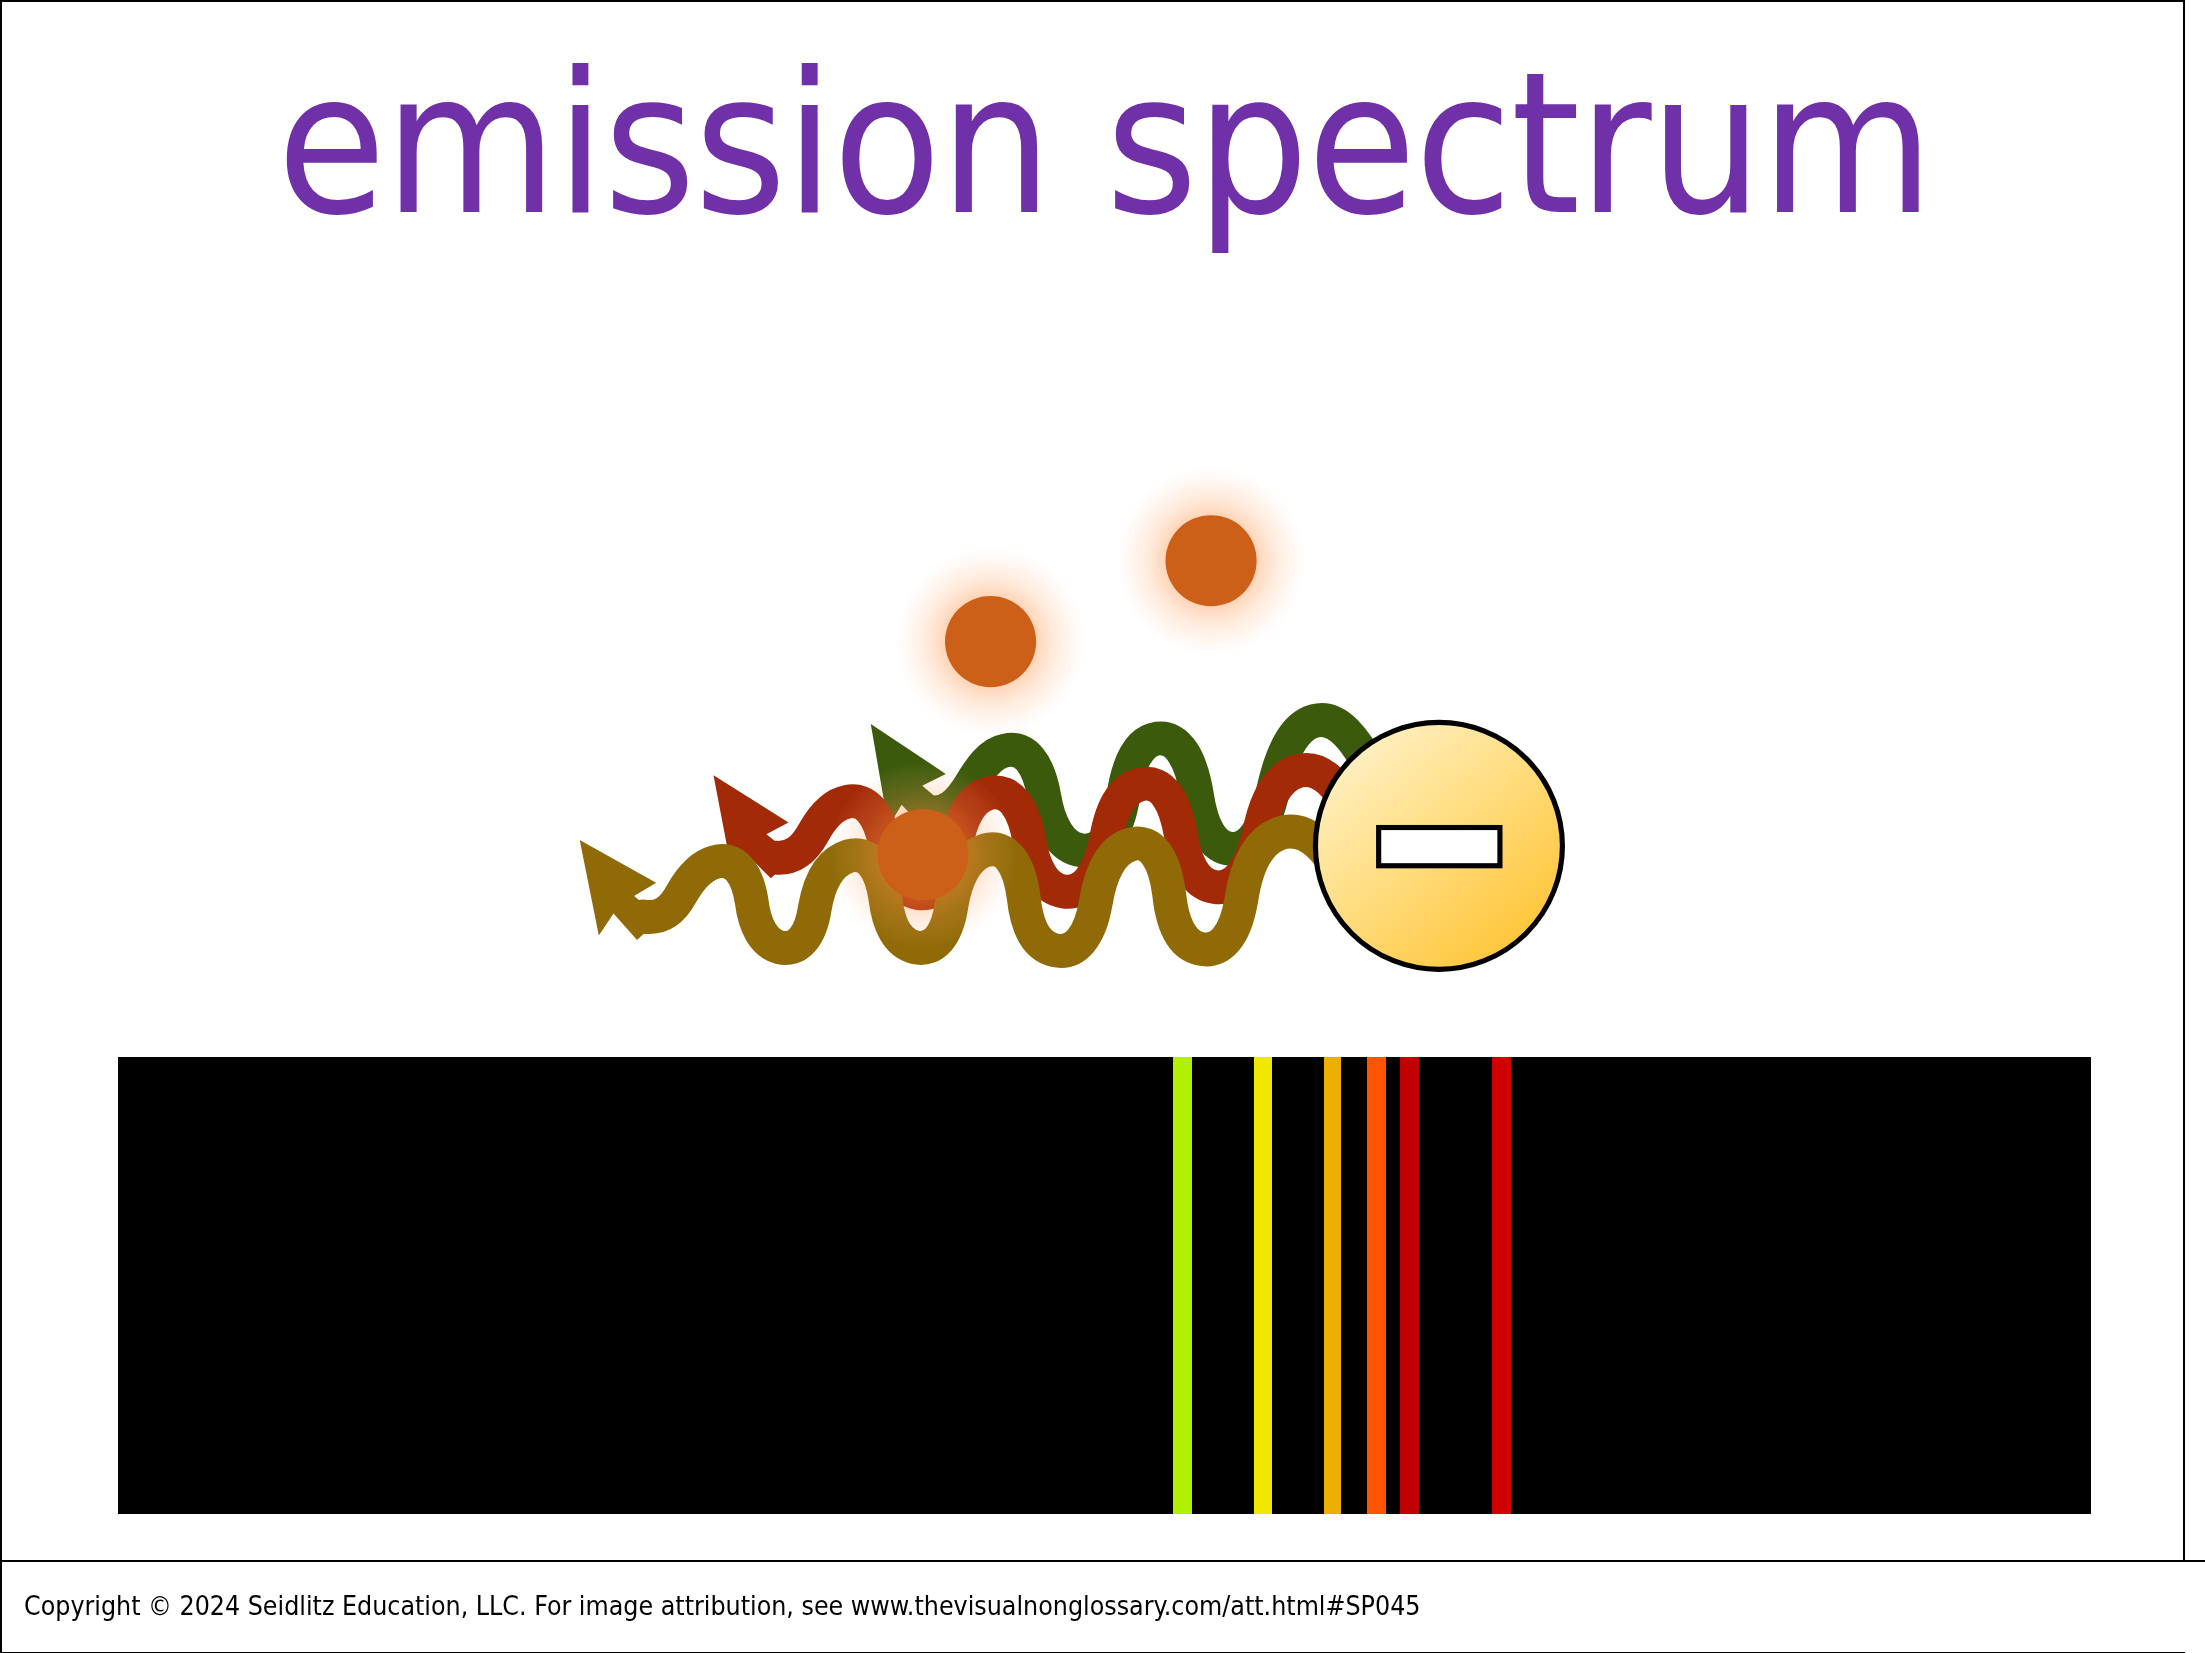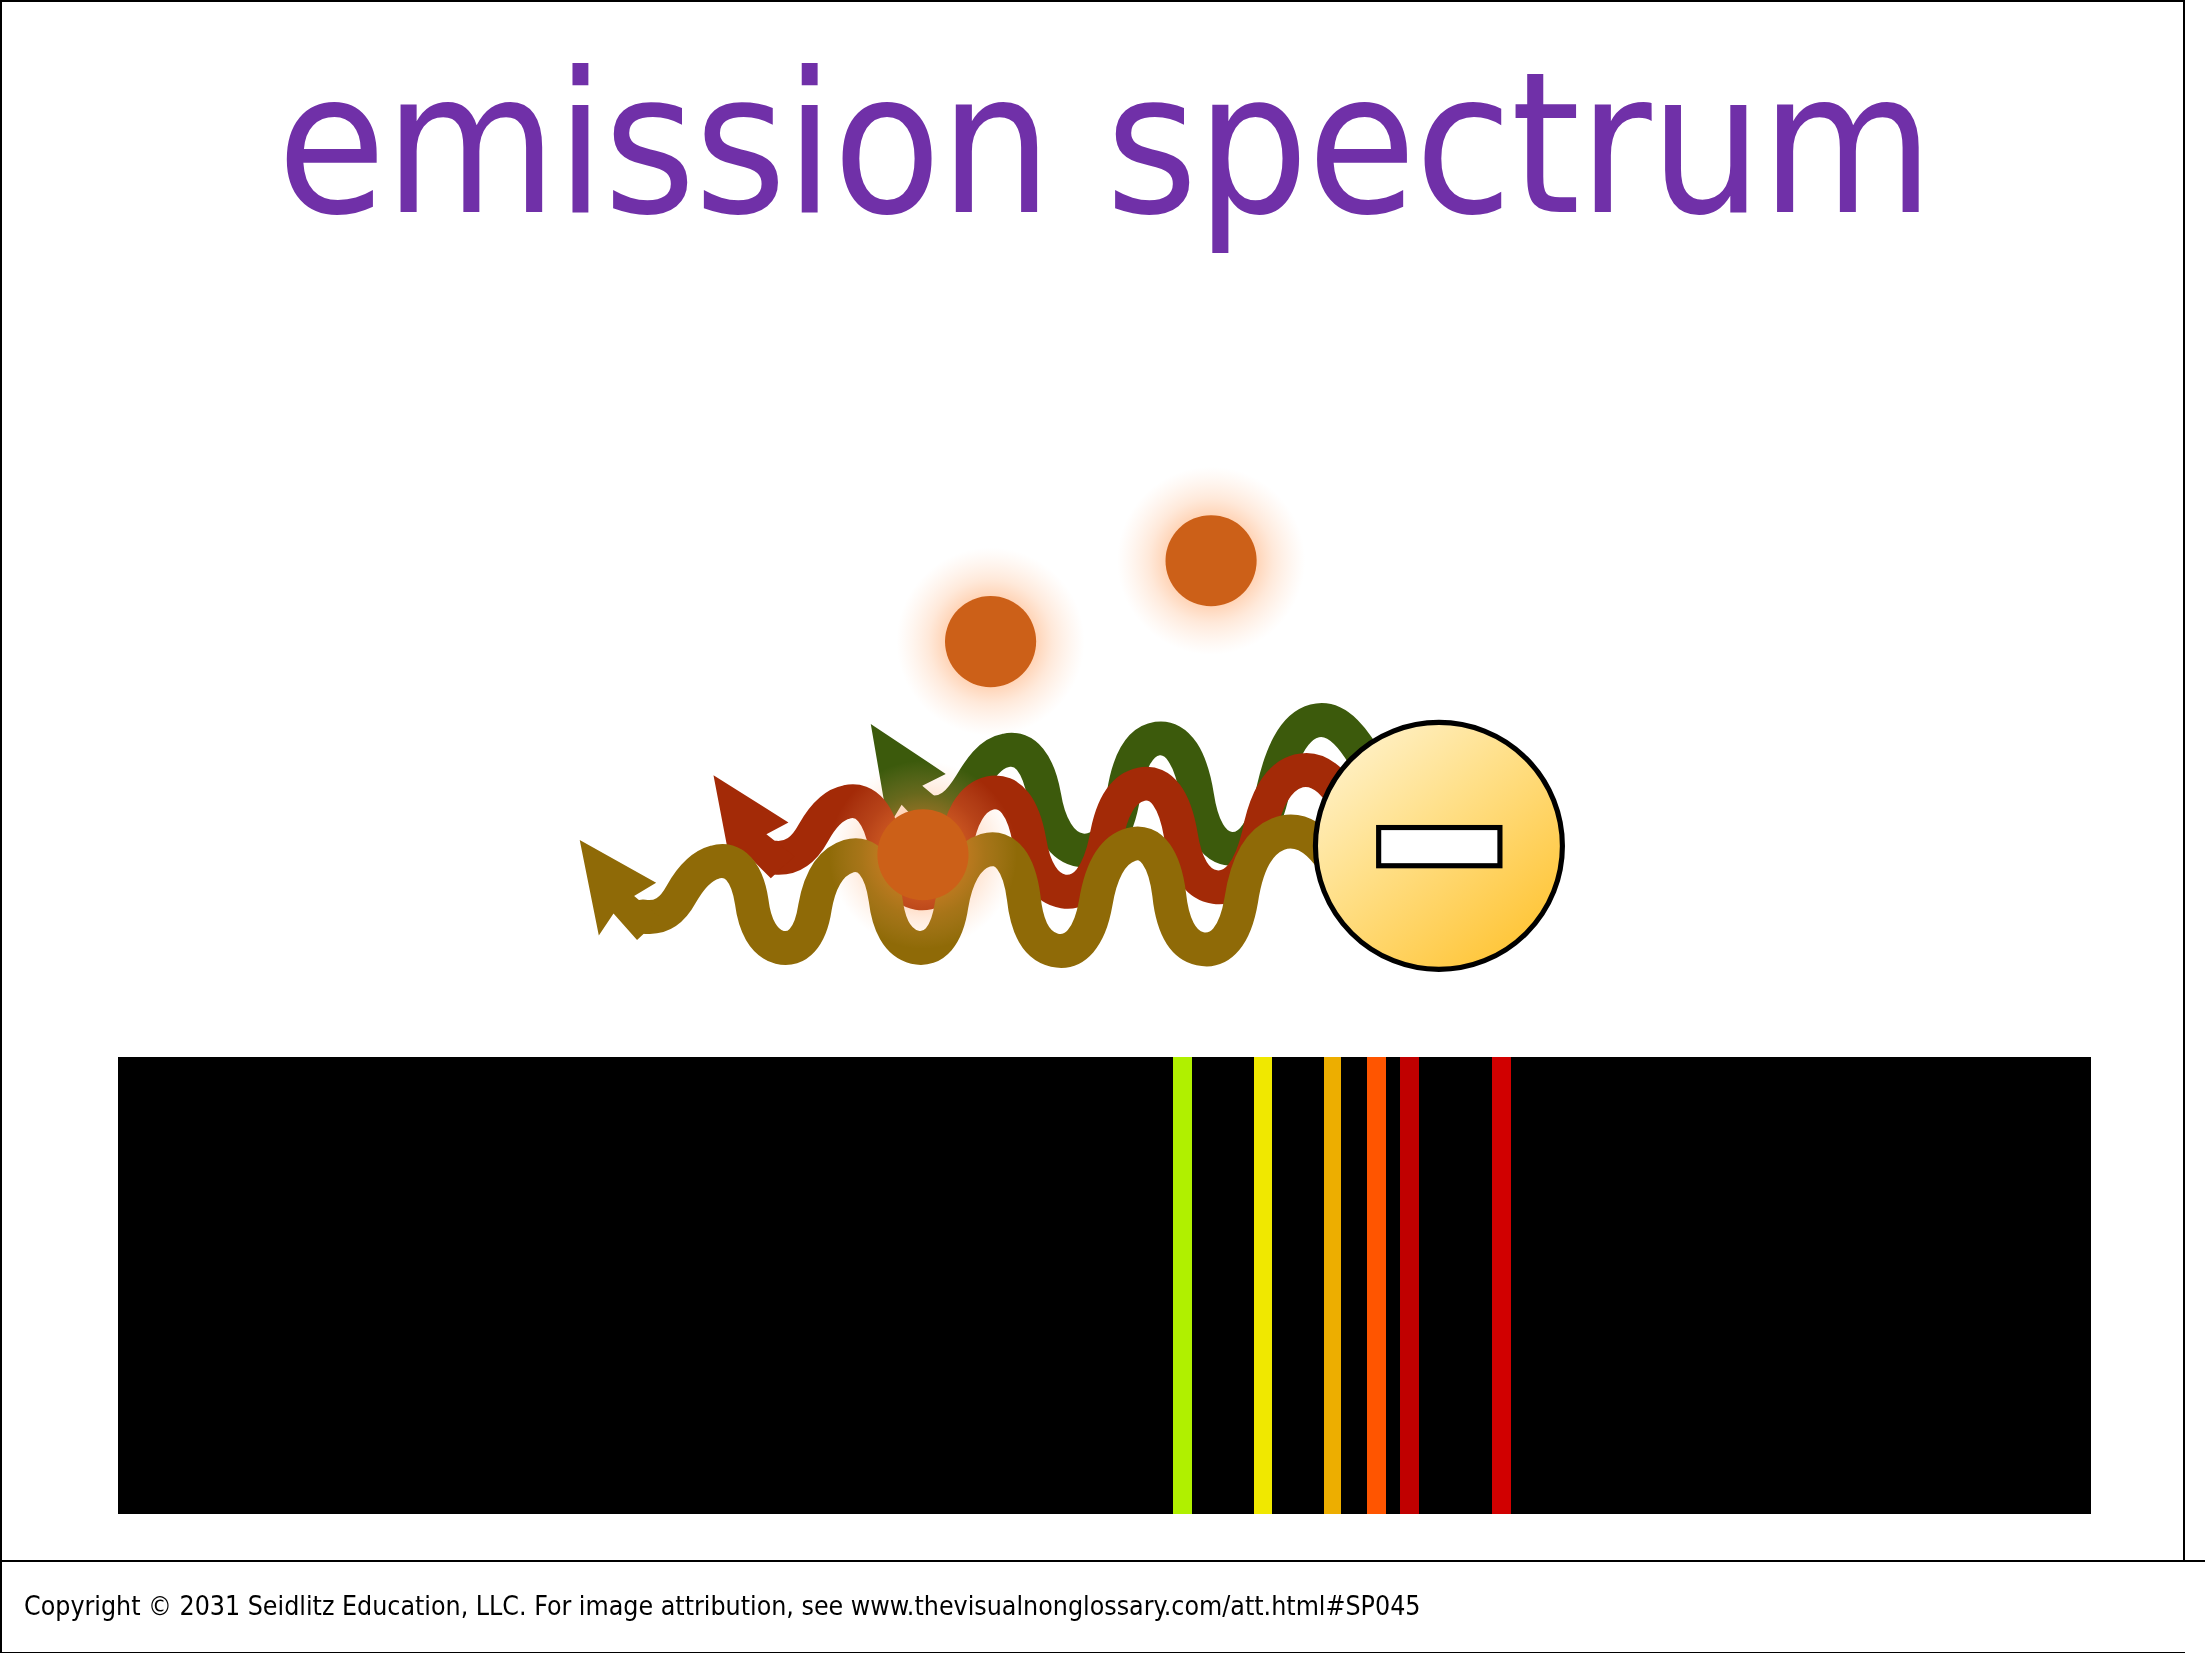--- a/index.html
+++ b/index.html
@@ -172,17 +172,17 @@
 
   <div class="spec-line" style="left: 1055px; width: 19px; background: rgb(176, 240, 0);"></div>
       <div class="spec-line" style="left: 1136px; width: 17.6px; background: rgb(240, 232, 0);"></div>
       <div class="spec-line" style="left: 1206px; width: 17px; background: rgb(237, 174, 0);"></div>
       <div class="spec-line" style="left: 1249px; width: 19px; background: rgb(255, 85, 0);"></div>
       <div class="spec-line" style="left: 1282px; width: 19px; background: rgb(192, 0, 0);"></div>
       <div class="spec-line" style="left: 1374px; width: 19px; background: rgb(209, 0, 0);"></div>
     </div>
 
   <div id="footer">
-    <div id="footer-text">Copyright © 2031 Seidlitz Education, LLC.  For image attribution, see www.thevisualnonglossary.com/att.html#SP045</div>
+    <div id="footer-text">Copyright © 2024 Seidlitz Education, LLC.  For image attribution, see www.thevisualnonglossary.com/att.html#SP045</div>
   </div>
 
 </div>
 
 
 </body></html>

